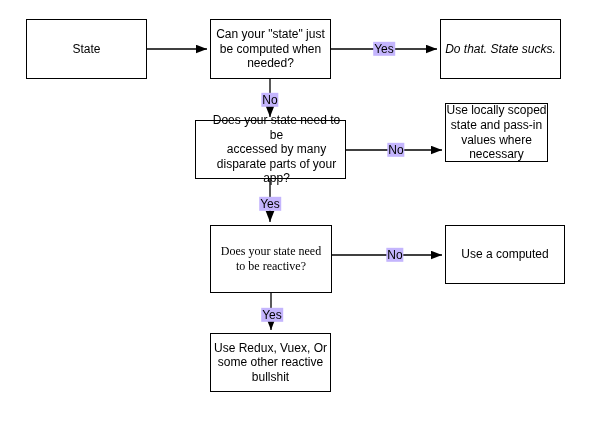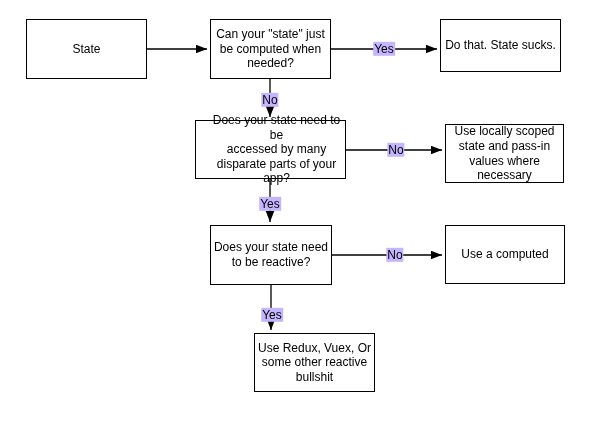--- a/index.html
+++ b/index.html
@@ -38,26 +38,26 @@
     position: absolute;
     transform: translate(-50%, -50%);
     background: #c4b5fd;
     padding: 0 1px;
     font-size: 12px;
     line-height: 1.2;
   }
   
   #n-start          { left: 26px;  top: 19px;  width: 121px; height: 60px; }
   #n-q-computed     { left: 210px; top: 19px;  width: 121px; height: 60px; }
-  #n-do-that        { left: 440px; top: 19px;  width: 121px; height: 53px; }
+  #n-do-that        { left: 440px; top: 19px;  width: 121px; height: 60px; font-style: italic; }
   #n-q-disparate    { left: 195px; top: 120px; width: 151px; height: 59px; padding-left: 12px; }
-  #n-locally-scoped { left: 445px; top: 124px; width: 119px; height: 59px; }
-  #n-q-reactive     { left: 210px; top: 225px; width: 122px; height: 60px; }
+  #n-locally-scoped { left: 445px; top: 103px; width: 103px; height: 59px; }
+  #n-q-reactive     { left: 210px; top: 225px; width: 122px; height: 68px; font-family: Liberation Serif, serif; }
   #n-singleton      { left: 445px; top: 225px; width: 120px; height: 59px; }
-  #n-redux          { left: 210px; top: 333px; width: 121px; height: 59px; margin-left: 44px; }
+  #n-redux          { left: 210px; top: 333px; width: 121px; height: 59px; }
   
   #l-computed-yes  { left: 384px; top: 49px; }
   #l-computed-no   { left: 270px; top: 100px; }
   #l-disparate-no  { left: 396px; top: 150px; }
   #l-disparate-yes { left: 270px; top: 204px; }
   #l-reactive-no   { left: 395px; top: 255px; }
   #l-reactive-yes  { left: 272px; top: 315px; }
 </style>
 </head>
 <body>

